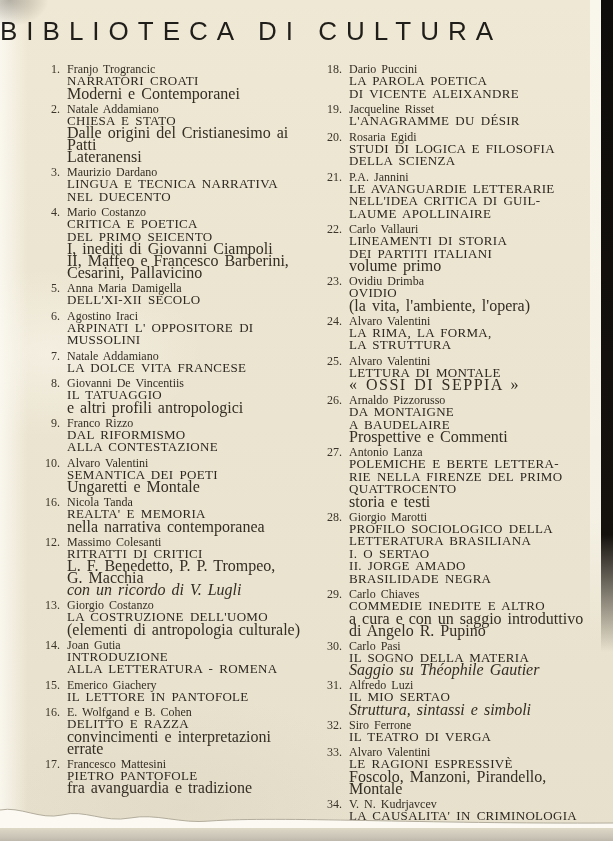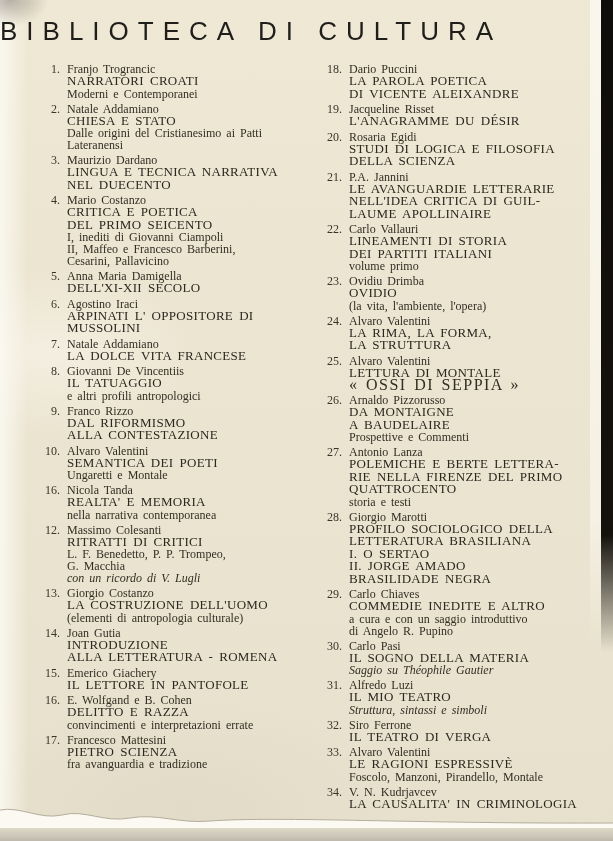--- a/index.html
+++ b/index.html
@@ -54,21 +54,21 @@
   .num {
     width:24px; flex:0 0 24px; text-align:right; padding-right:7px;
     font-size:12px; line-height:12.5px; color:#3a342a;
   }
   .body { flex:1; min-width:0; }
   .author { font-size:12px; line-height:12px; word-spacing:2px; }
   .title-line {
     font-size:13px; line-height:12.5px; letter-spacing:.3px; word-spacing:2.5px;
     color:#2c2720;
   }
-  .sub-line { font-size:12px; line-height:12px; word-spacing:2px; }
+  .sub-line { font-size:16px; line-height:12px; word-spacing:2px; }
   .sub-line.italic { font-style:italic; }
   .sub-line.smallcaps { font-size:16px; letter-spacing:1.5px; line-height:12px; }
   .col-right .entry { margin-bottom:3px; }
   .torn-edge { position:absolute; left:0; bottom:9px; width:613px; height:26px; pointer-events:none; }
   .bottom-strip {
     position:absolute; left:0; bottom:0; width:100%; height:13px;
     background:linear-gradient(180deg, #ded8c7 0%, #c9c4b6 70%, #bdb8ab 100%);
     pointer-events:none;
   }
 </style>
@@ -227,21 +227,21 @@
       <div class="author">E. Wolfgand e B. Cohen</div>
     <div class="title-line">DELITTO E RAZZA</div>
             <div class="sub-line ">convincimenti e interpretazioni errate</div>
           </span>
   </div>
 
   <div class="entry">
     <span class="num">17.</span>
     <span class="body">
       <div class="author">Francesco Mattesini</div>
-    <div class="title-line">PIETRO SCIENZA</div>
+    <div class="title-line">PIETRO PANTOFOLE</div>
             <div class="sub-line ">fra avanguardia e tradizione</div>
           </span>
   </div>
 </div>
     <div class="col col-right">
   <div class="entry">
     <span class="num">18.</span>
     <span class="body">
       <div class="author">Dario Puccini</div>
     <div class="title-line">LA PAROLA POETICA</div>
@@ -362,21 +362,21 @@
       <div class="author">Carlo Pasi</div>
     <div class="title-line">IL SOGNO DELLA MATERIA</div>
             <div class="sub-line italic">Saggio su Théophile Gautier</div>
           </span>
   </div>
 
   <div class="entry">
     <span class="num">31.</span>
     <span class="body">
       <div class="author">Alfredo Luzi</div>
-    <div class="title-line">IL MIO TEATRO</div>
+    <div class="title-line">IL MIO SERTAO</div>
             <div class="sub-line italic">Struttura, sintassi e simboli</div>
           </span>
   </div>
 
   <div class="entry">
     <span class="num">32.</span>
     <span class="body">
       <div class="author">Siro Ferrone</div>
     <div class="title-line">IL TEATRO DI VERGA</div>
           </span>

